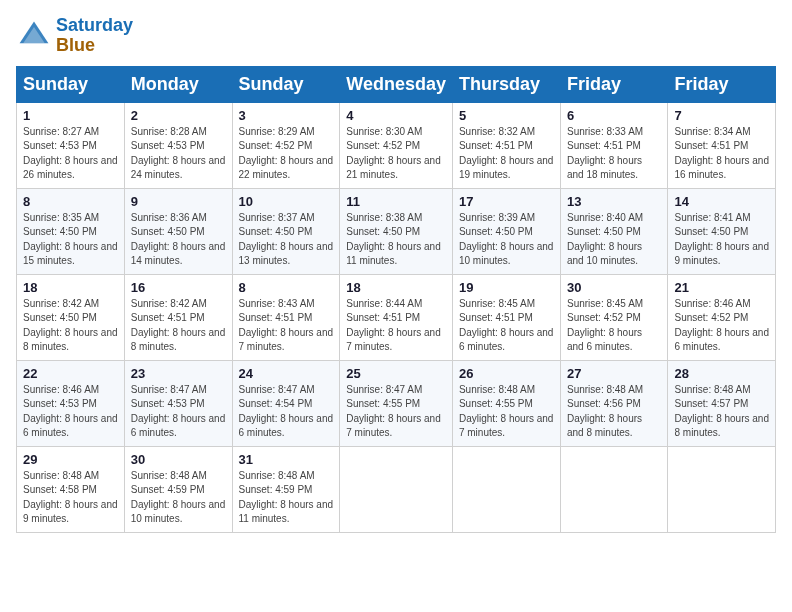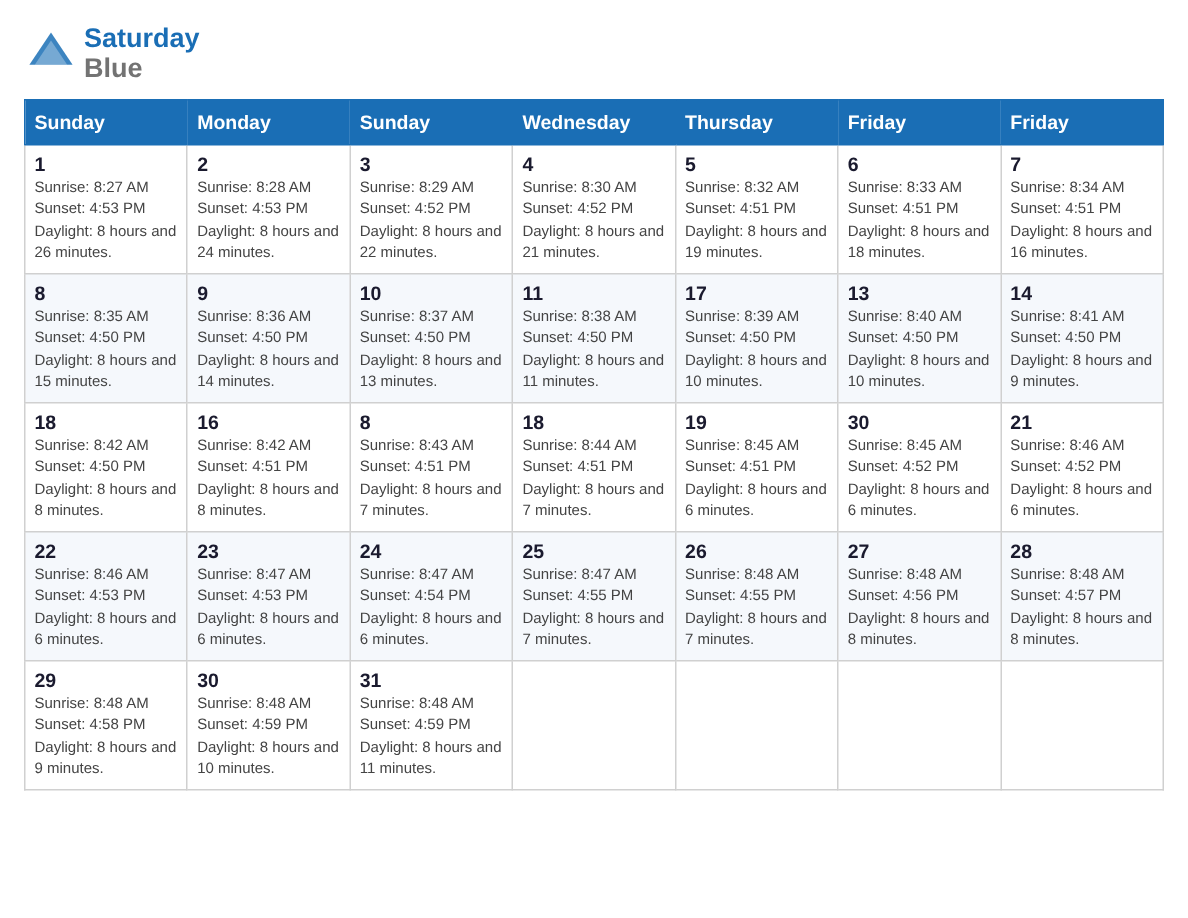--- a/index.html
+++ b/index.html
@@ -47,21 +47,21 @@
       color: #555;
     }
     table {
       width: 100%;
       border-collapse: collapse;
       font-size: 10.5px;
     }
     thead th {
       background: #1a6eb5;
       color: #fff;
-      font-size: 13px;
+      font-size: 18px;
       font-weight: bold;
       padding: 7px 6px;
       text-align: left;
       border: 1px solid #1a6eb5;
     }
     td {
       vertical-align: top;
       padding: 5px 6px;
       border: 1px solid #d0d0d0;
       color: #333;
@@ -92,21 +92,21 @@
 <body>
 
 <div class="header">
   <div class="logo">
     <svg class="logo-icon" viewBox="0 0 40 40">
       <polygon points="20,4 36,28 4,28" fill="#1a6eb5" opacity="0.85"></polygon>
       <polygon points="20,10 32,28 8,28" fill="#fff" opacity="0.3"></polygon>
     </svg>
     <div class="logo-text">
       <div><span>Saturday</span></div>
-      <div><span style="color:#737373;">Blue</span></div>
+      <div><span style="color:#a16207;">Blue</span></div>
     </div>
   </div>
   <div class="title-block">
     <div class="month-title"></div>
     <div class="location"></div>
   </div>
 </div>
 
 <table>
   <thead>

